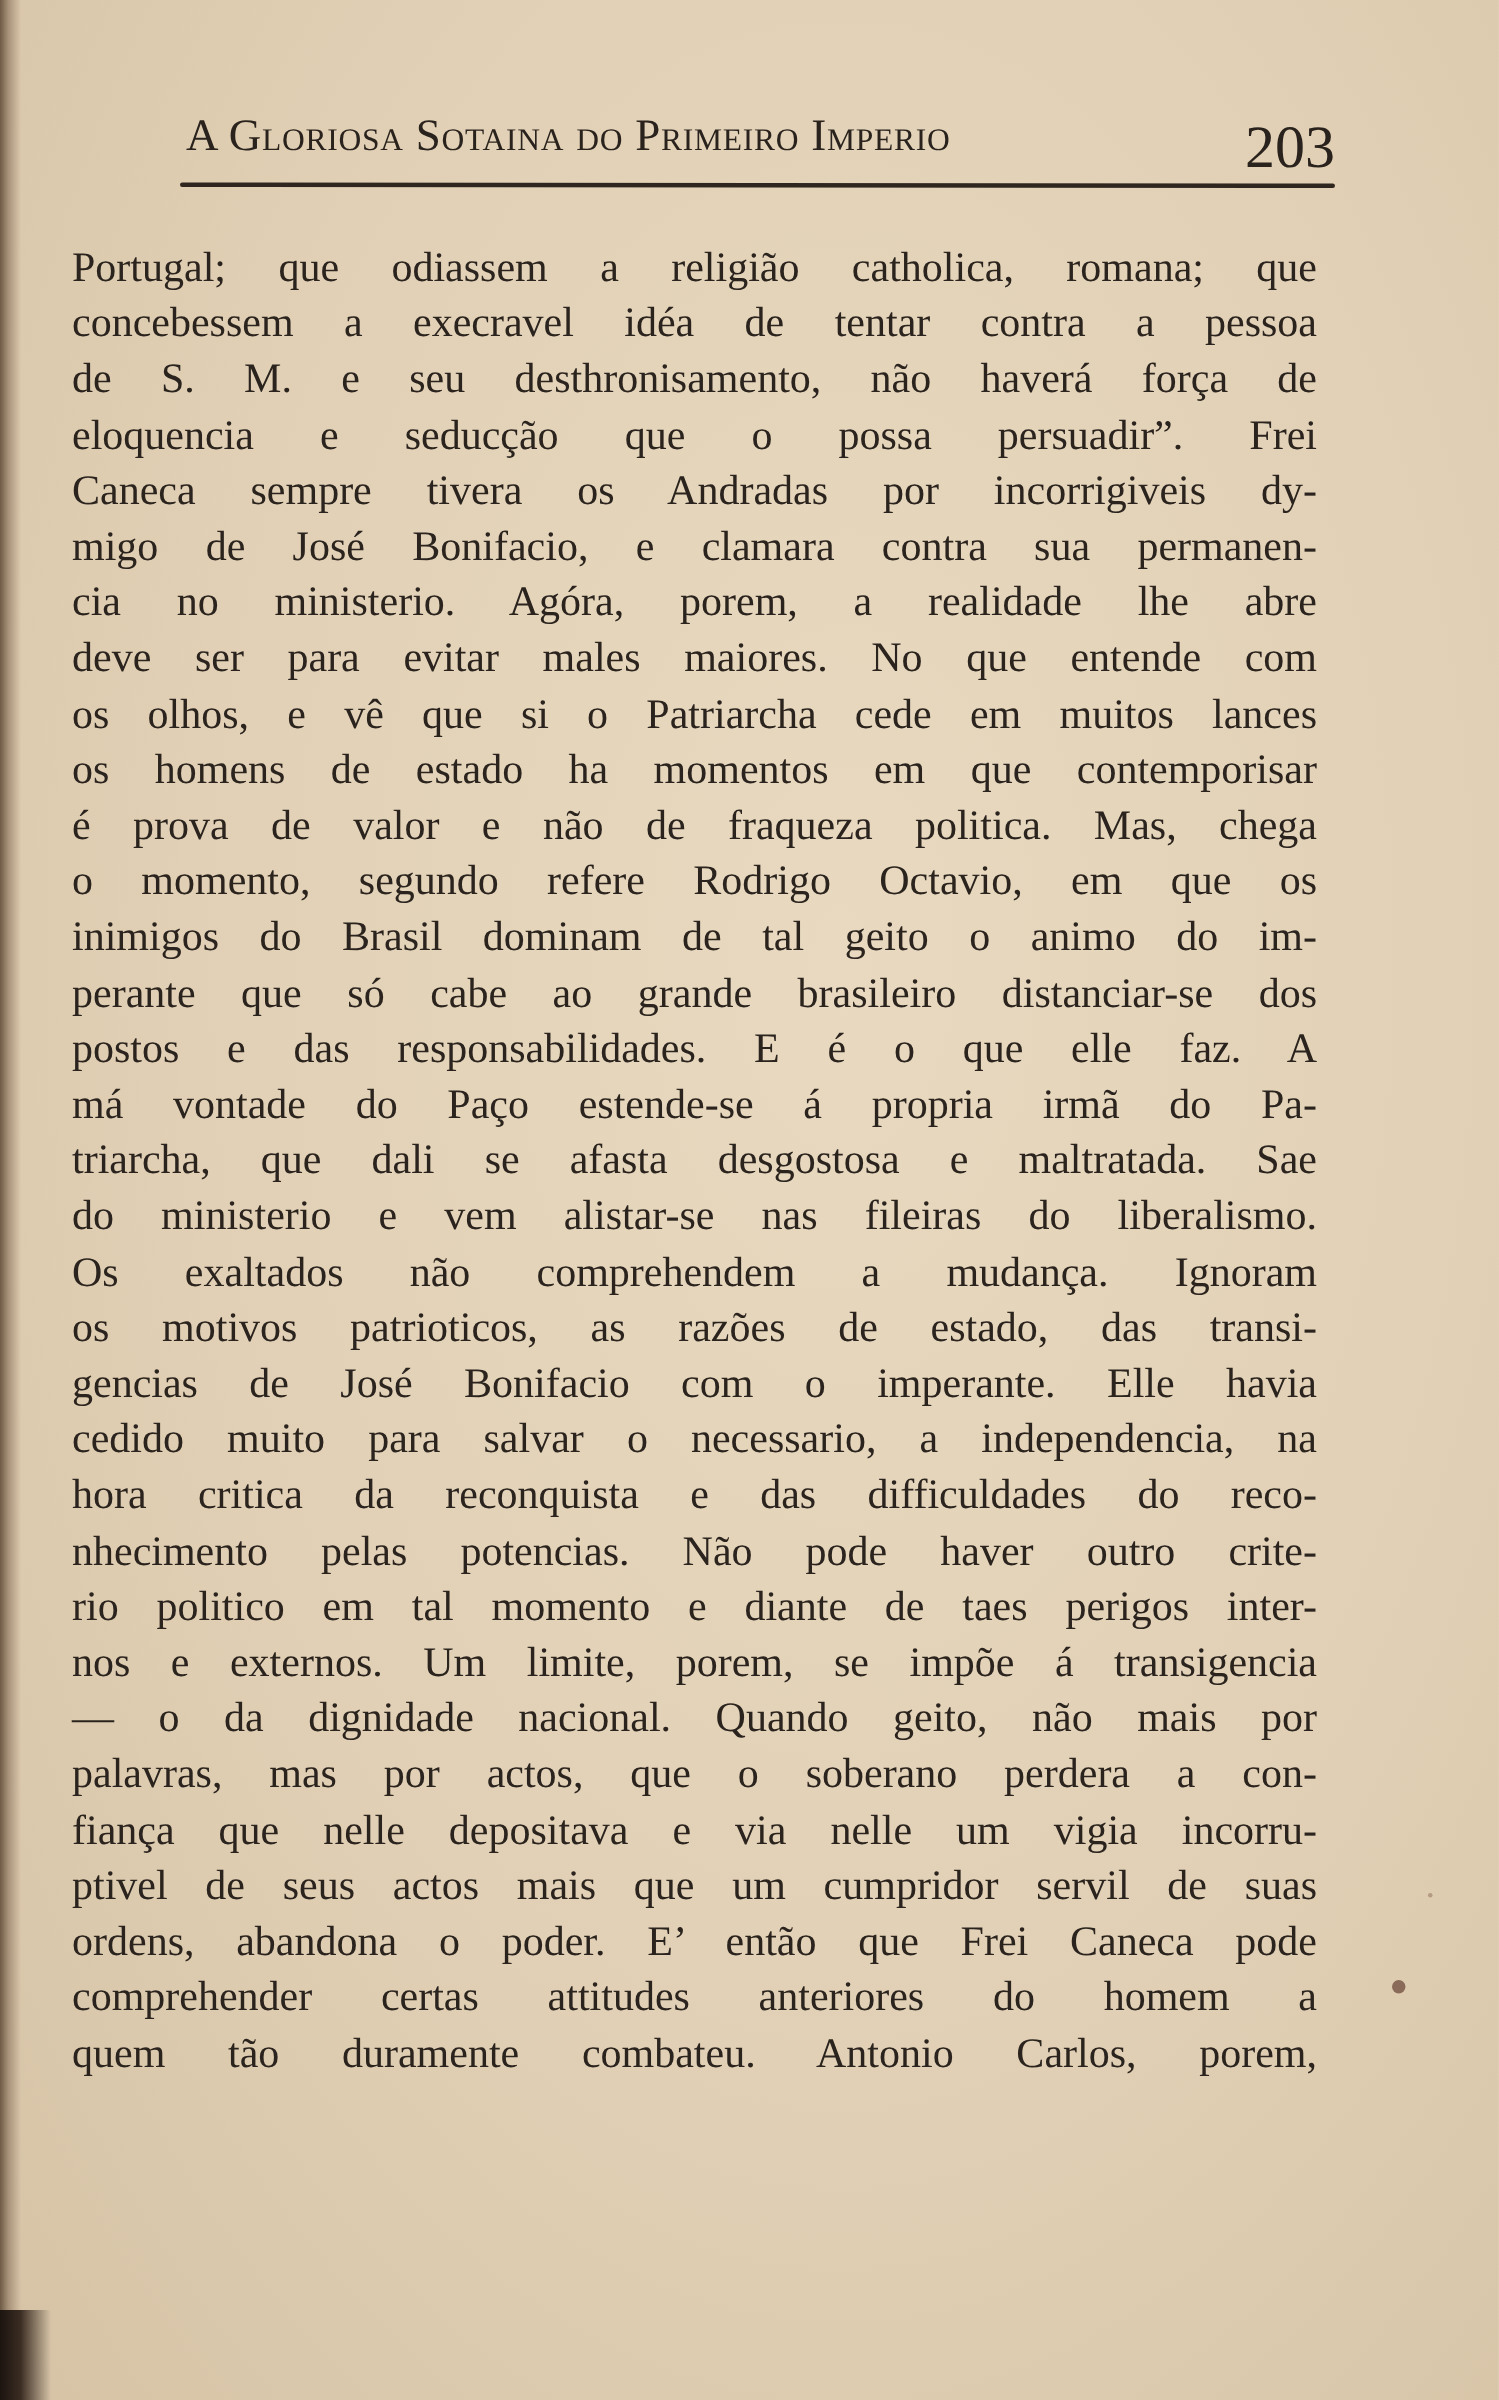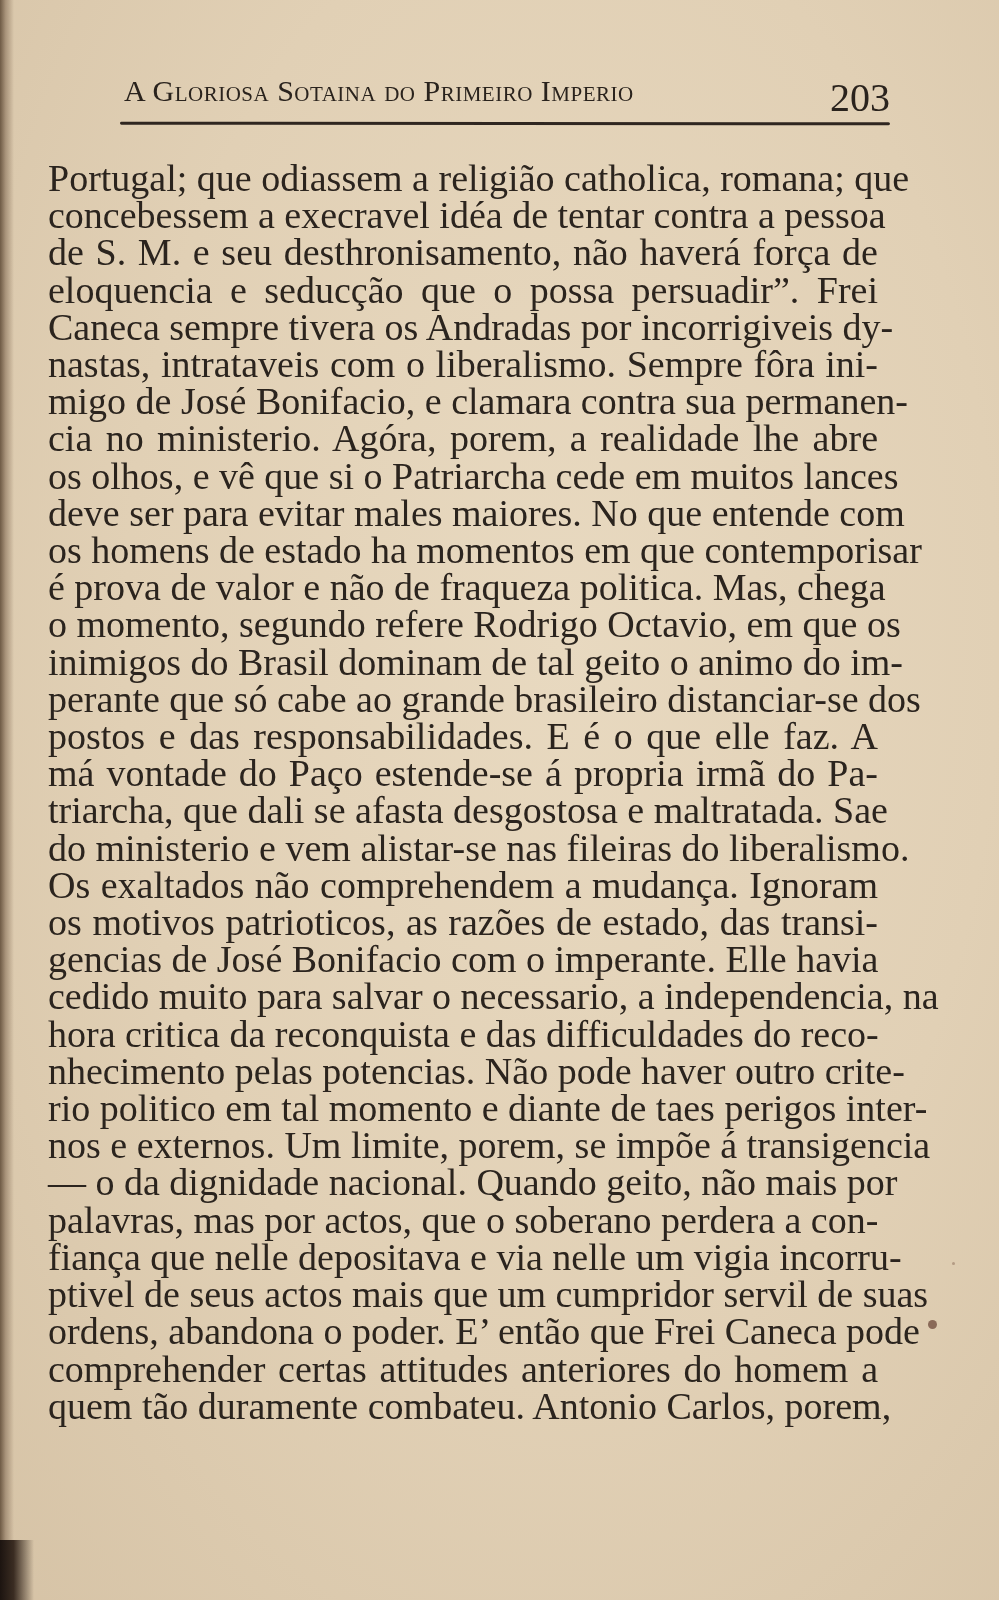--- a/index.html
+++ b/index.html
@@ -66,21 +66,21 @@
       background: #2f2620;
       border-radius: 2px;
       transform: rotate(0.05deg);
     }
     .body-text {
       position: absolute;
       left: 48px;
       top: 160px;
       width: 860px;
       font-family: "Liberation Serif", "DejaVu Serif", serif;
-      font-size: 38px;
+      font-size: 28px;
       color: #2b241e;
       line-height: 37.2px;
     }
     .line {
       display: block;
       white-space: nowrap;
       text-align: justify;
       text-align-last: justify;
       width: 830px;
     }
@@ -102,25 +102,24 @@
     <span class="page-number">203</span>
   </div>
   <div class="head-rule"></div>
 
   <div class="body-text">
     <span class="line">Portugal; que odiassem a religião catholica, romana; que</span>
     <span class="line">concebessem a execravel idéa de tentar contra a pessoa</span>
     <span class="line">de S. M. e seu desthronisamento, não haverá força de</span>
     <span class="line">eloquencia e seducção que o possa persuadir”. Frei</span>
     <span class="line">Caneca sempre tivera os Andradas por incorrigiveis dy-</span>
-    <span class="line">nastas, intrataveis com o liberalismo. Sempre fôra ini-</span>
     <span class="line">migo de José Bonifacio, e clamara contra sua permanen-</span>
     <span class="line">cia no ministerio. Agóra, porem, a realidade lhe abre</span>
+    <span class="line">deve ser para evitar males maiores. No que entende com</span>
     <span class="line">os olhos, e vê que si o Patriarcha cede em muitos lances</span>
-    <span class="line">deve ser para evitar males maiores. No que entende com</span>
     <span class="line">os homens de estado ha momentos em que contemporisar</span>
     <span class="line">é prova de valor e não de fraqueza politica. Mas, chega</span>
     <span class="line">o momento, segundo refere Rodrigo Octavio, em que os</span>
     <span class="line">inimigos do Brasil dominam de tal geito o animo do im-</span>
     <span class="line">perante que só cabe ao grande brasileiro distanciar-se dos</span>
     <span class="line">postos e das responsabilidades. E é o que elle faz. A</span>
     <span class="line">má vontade do Paço estende-se á propria irmã do Pa-</span>
     <span class="line">triarcha, que dali se afasta desgostosa e maltratada. Sae</span>
     <span class="line">do ministerio e vem alistar-se nas fileiras do liberalismo.</span>
     <span class="line">Os exaltados não comprehendem a mudança. Ignoram</span>

